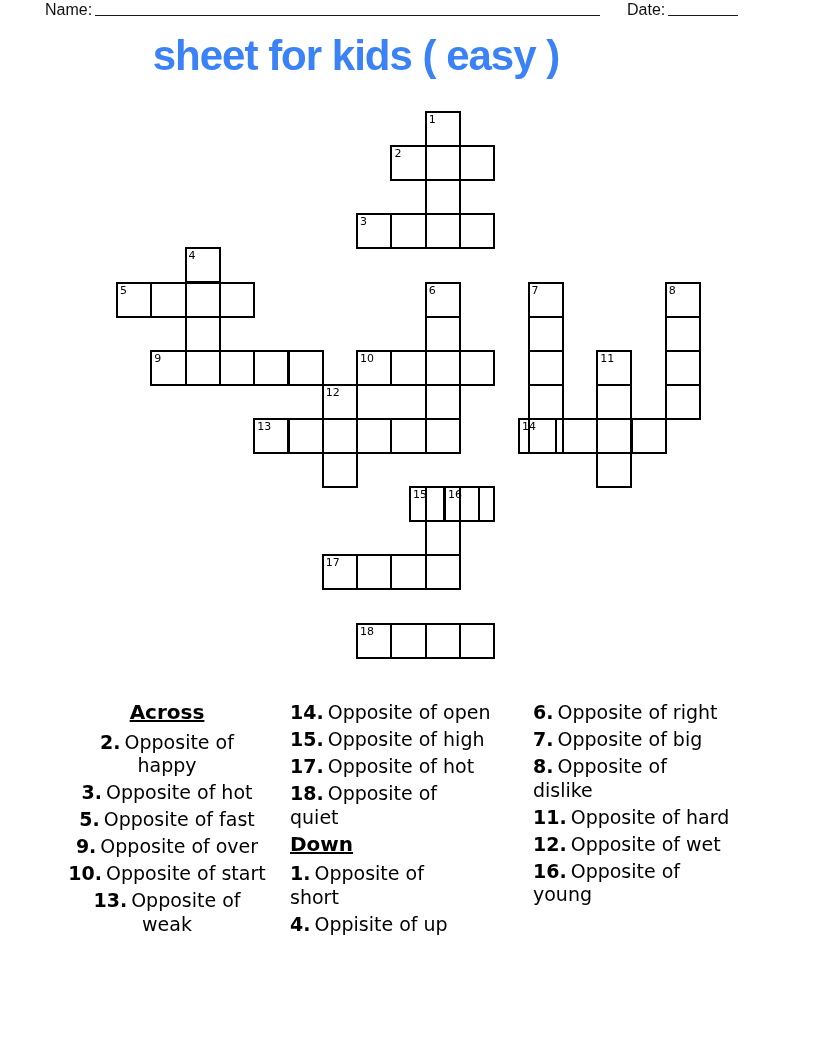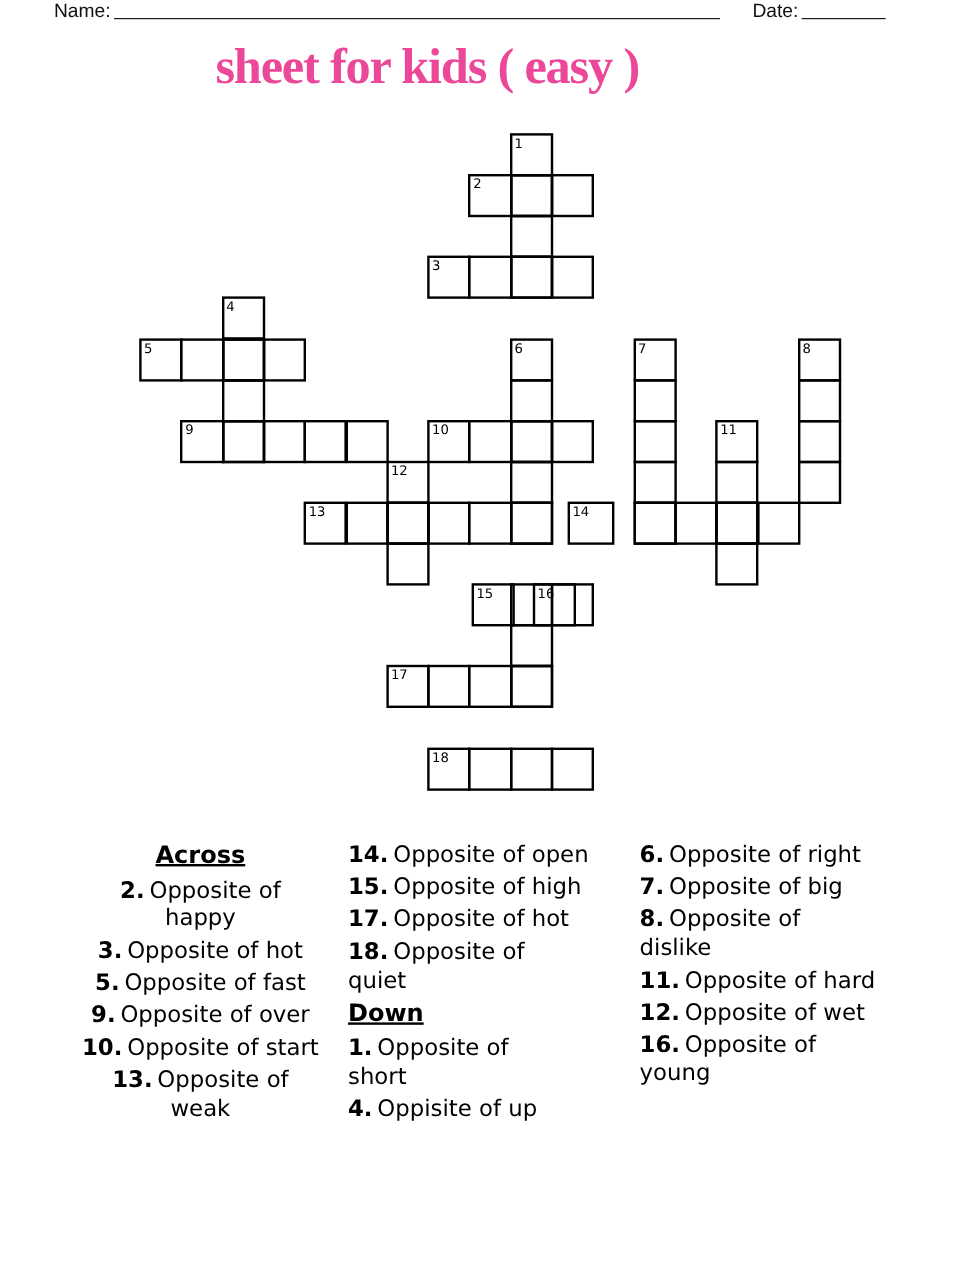--- a/index.html
+++ b/index.html
@@ -23,23 +23,23 @@
   .fill-line{
     position:absolute;top:0;height:15px;
     border-bottom:1.5px solid #1a1a1a;
   }
   #name-line{left:95px;width:505px;}
   #date-line{left:668px;width:70px;}
   
   h1.title{
     position:absolute;top:32px;left:0;width:712px;
     margin:0;text-align:center;
-    font-family:Liberation Serif, serif;
+    font-family:Liberation Sans, sans-serif;
     font-size:42px;font-weight:600;letter-spacing:-1px;
-    color:#ec4899;
+    color:#3b82f6;
   }
   
   #grid{position:absolute;left:0;top:0;width:816px;height:700px;}
   .cell{
     position:absolute;
     width:36.3px;height:36.1px;
     box-sizing:border-box;
     border:2px solid #000;
     background:transparent;
   }
@@ -156,28 +156,28 @@
       <div class="cell" style="left: 321.8px; top: 417.9px; border-color: rgb(0, 0, 0);"></div>
       <div class="cell" style="left: 321.8px; top: 452px; border-color: rgb(0, 0, 0);"></div>
       <div class="cell" style="left: 253.2px; top: 417.9px; border-color: rgb(0, 0, 0);">
         <span class="cellnum">13</span>
       </div>
       <div class="cell" style="left: 287.5px; top: 417.9px; border-color: rgb(0, 0, 0);"></div>
       <div class="cell" style="left: 321.8px; top: 417.9px; border-color: rgb(0, 0, 0);"></div>
       <div class="cell" style="left: 356.1px; top: 417.9px; border-color: rgb(0, 0, 0);"></div>
       <div class="cell" style="left: 390.4px; top: 417.9px; border-color: rgb(0, 0, 0);"></div>
       <div class="cell" style="left: 424.7px; top: 417.9px; border-color: rgb(0, 0, 0);"></div>
-      <div class="cell" style="left: 473px; top: 417.9px; border-color: rgb(0, 0, 0); padding-left: 35px;">
+      <div class="cell" style="left: 518px; top: 417.9px; border-color: rgb(0, 0, 0); padding-left: 35px;">
         <span class="cellnum">14</span>
       </div>
       <div class="cell" style="left: 527.6px; top: 417.9px; border-color: rgb(0, 0, 0);"></div>
       <div class="cell" style="left: 561.9px; top: 417.9px; border-color: rgb(0, 0, 0);"></div>
       <div class="cell" style="left: 596.2px; top: 417.9px; border-color: rgb(0, 0, 0);"></div>
       <div class="cell" style="left: 630.5px; top: 417.9px; border-color: rgb(0, 0, 0);"></div>
-      <div class="cell" style="left: 393px; top: 486.1px; border-color: rgb(0, 0, 0);">
+      <div class="cell" style="left: 409px; top: 486.1px; border-color: rgb(0, 0, 0);">
         <span class="cellnum">15</span>
       </div>
       <div class="cell" style="left: 424.7px; top: 486.1px; border-color: rgb(0, 0, 0);"></div>
       <div class="cell" style="left: 459px; top: 486.1px; border-color: rgb(0, 0, 0);"></div>
       <div class="cell" style="left: 444px; top: 486.1px; border-color: rgb(0, 0, 0);">
         <span class="cellnum">16</span>
       </div>
       <div class="cell" style="left: 424.7px; top: 520.2px; border-color: rgb(0, 0, 0);"></div>
       <div class="cell" style="left: 424.7px; top: 554.3px; border-color: rgb(0, 0, 0);"></div>
       <div class="cell" style="left: 321.8px; top: 554.3px; border-color: rgb(0, 0, 0); text-decoration: underline;">

